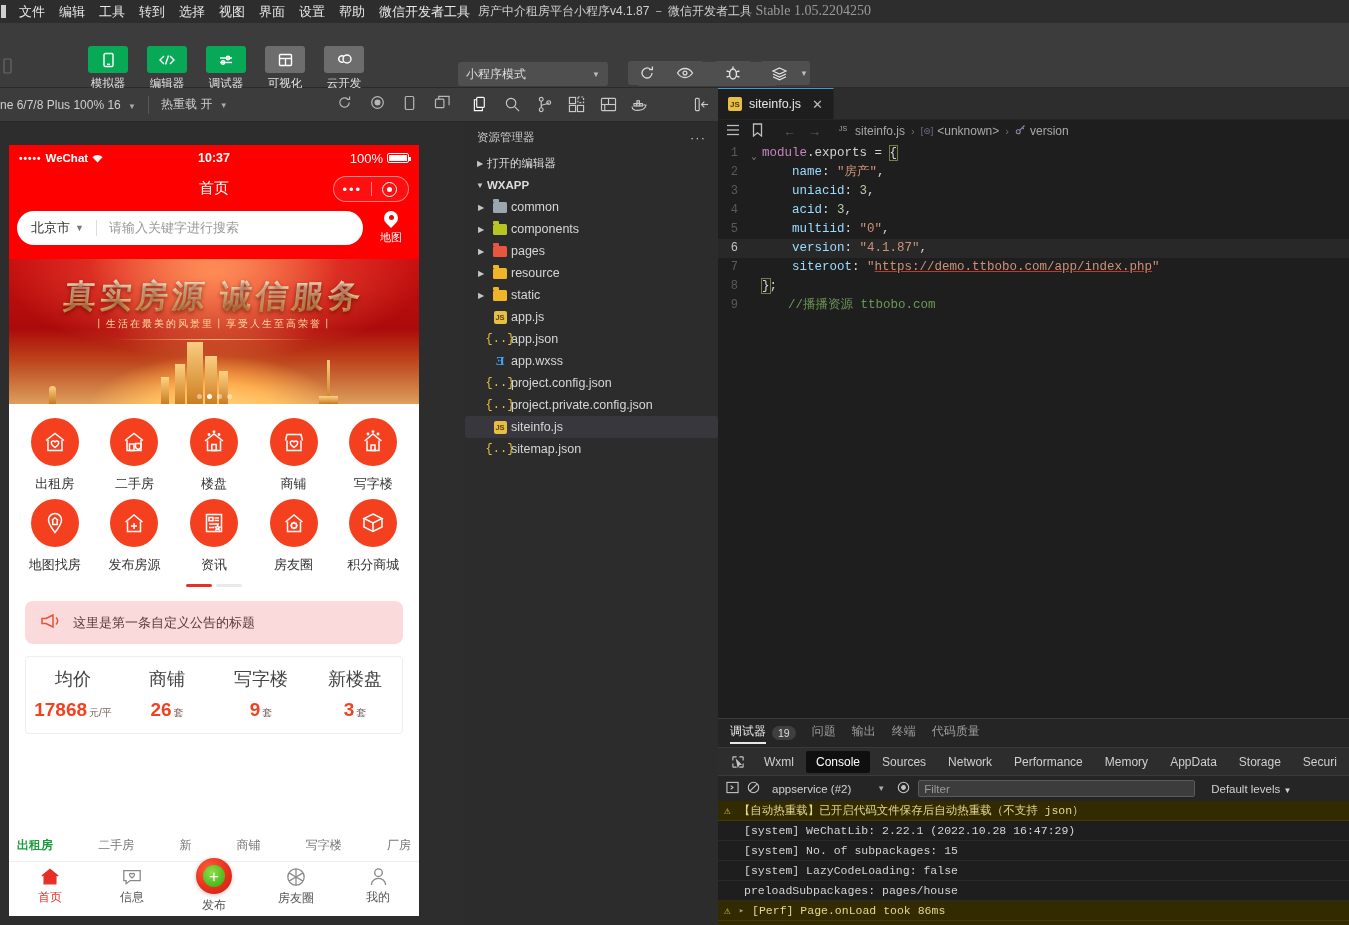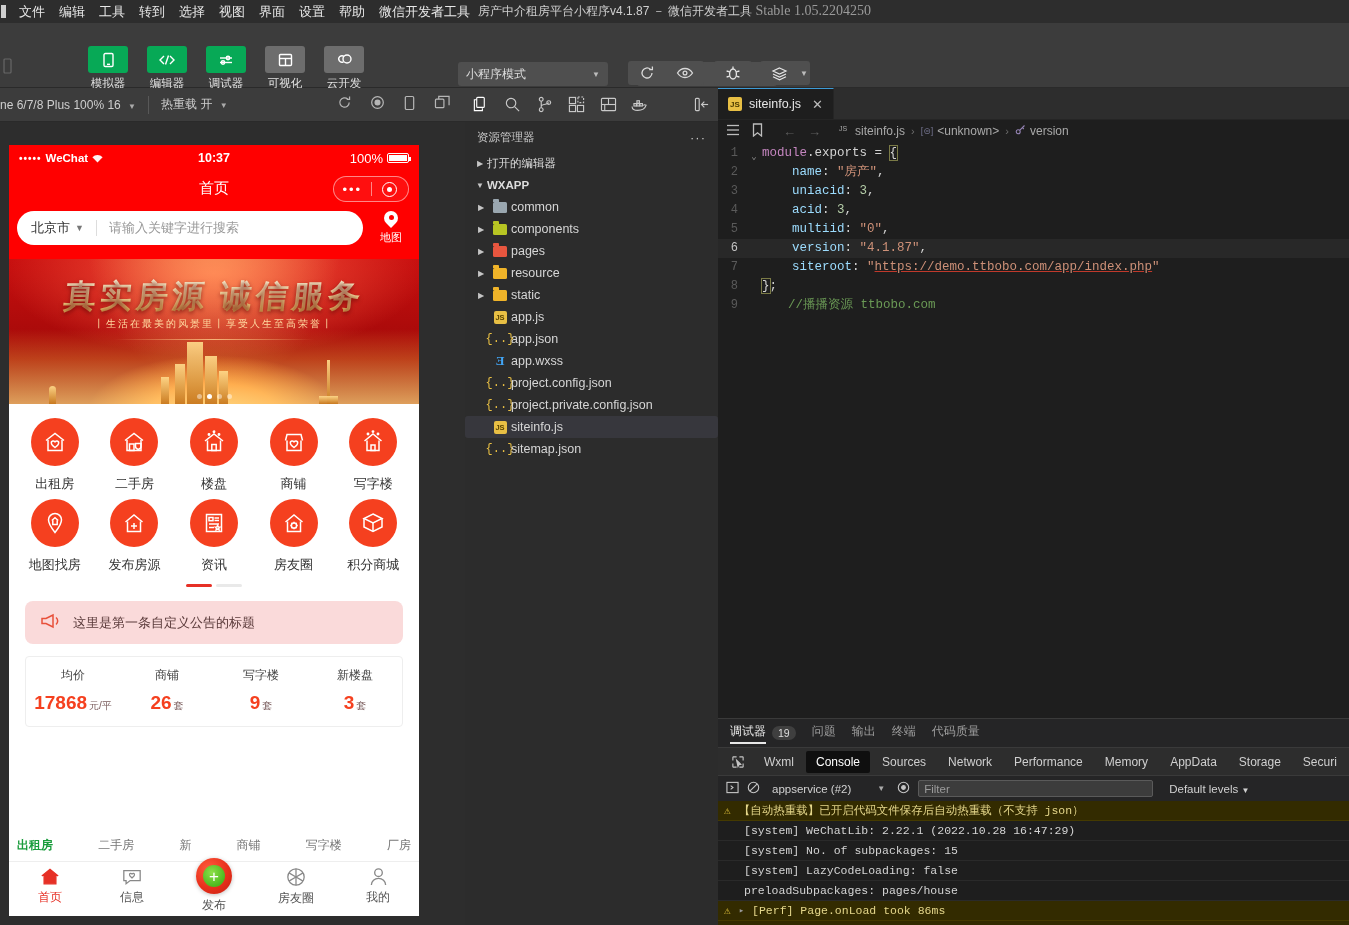--- a/index.html
+++ b/index.html
@@ -232,21 +232,21 @@
   }
   .notice .horn svg { stroke:#e8503a; fill:none; stroke-width:1.5;}
   .notice .ntxt { font-size:13px; color:#5a3a3a; }
 
   
   .stats {
     margin:12px 16px 0 16px; border:1px solid #eee; border-radius:4px;
     display:flex; padding:10px 0 12px 0; background:#fff;
   }
   .stat { flex:1; text-align:center; }
-  .stat .sl { font-size:12px; color:#444; }
+  .stat .sl { font-size:18px; color:#444; }
   .stat .sv { margin-top:8px; color:#f5401f; font-weight:bold; font-size:19px; }
   .stat .sv .unit { font-size:10px; font-weight:normal; color:#7a5c5c; margin-left:2px; }
 
   
   .ghostrow {
     position:absolute; left:0; right:0; bottom:62px; display:flex; padding:0 8px;
     font-size:12px; color:#777; justify-content:space-between;
   }
   .ghostrow span:first-child { color:#1a9c3c; font-weight:bold; }
 
@@ -365,21 +365,21 @@
     height:26px; background:#252526; display:flex; align-items:center; gap:8px; padding:0 8px;
     border-top:1px solid #3a3a3a;
   }
   .dt-bar3 svg { stroke:#c5c5c5; fill:none; stroke-width:1.2; }
   .dt-bar3 .ctx {
     font-size:11.5px; color:#d2d2d2; display:flex; align-items:center; gap:26px;
     padding:0 4px;
   }
   .dt-bar3 .ctx .cr { font-size:8px; color:#aaa; }
   .dt-bar3 .filter {
-    width:235px; height:17px; background:#3c3c3c; border:1px solid #5a5a5a; border-radius:2px;
+    width:277px; height:17px; background:#3c3c3c; border:1px solid #5a5a5a; border-radius:2px;
     font-size:11.5px; color:#9b9b9b; padding:0 5px; display:flex; align-items:center;
   }
   .dt-bar3 .levels { font-size:11.5px; color:#d2d2d2; margin-left:8px; cursor:pointer;}
   .console-body { height:126px; overflow:hidden; background:#1e1e1e; }
   .crow {
     min-height:20px; display:flex; align-items:center; gap:8px; padding:0 6px;
     font-family:"Liberation Mono","DejaVu Sans Mono",monospace; font-size:11.5px;
     border-bottom:1px solid #2a2a2a;
   }
   .crow.warn { background:#332b00; color:#e4d68a; border-bottom:1px solid #453a00; }

